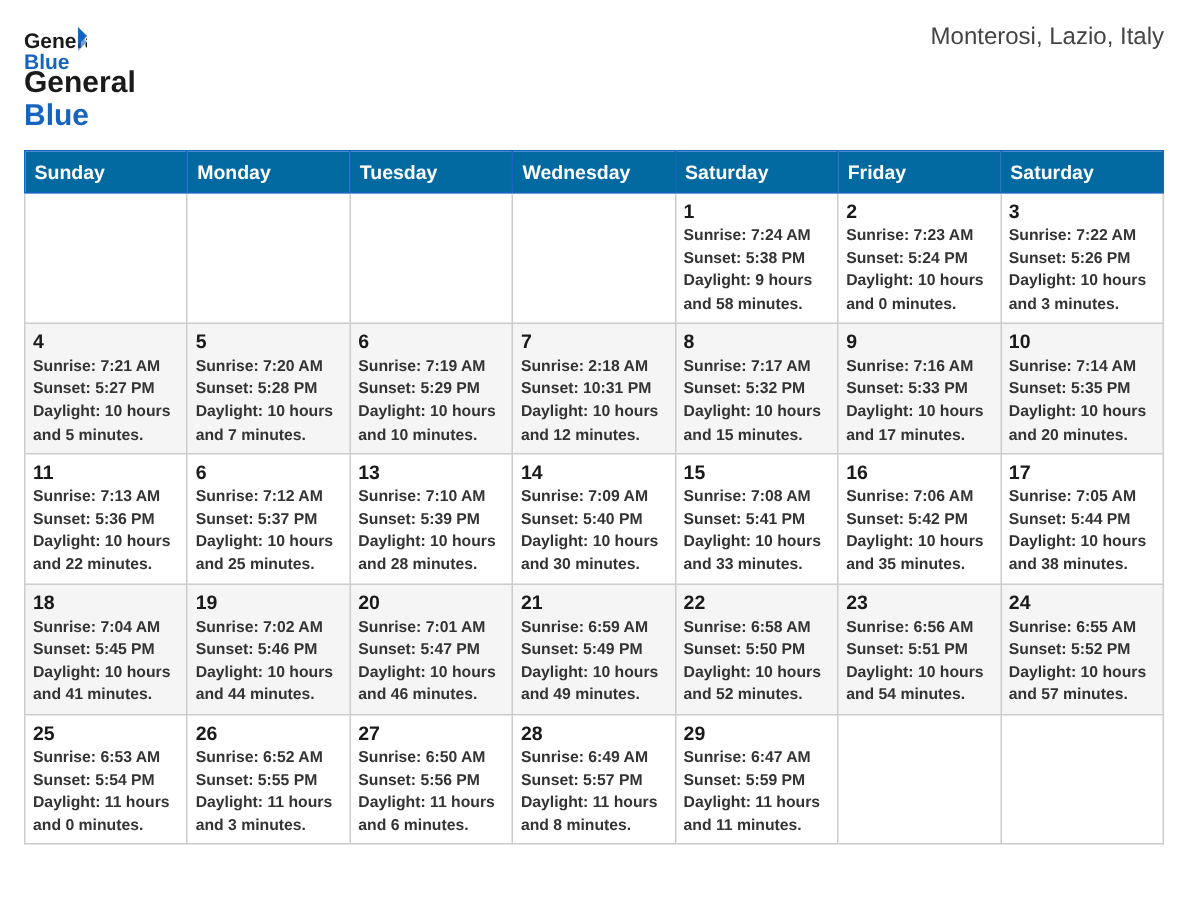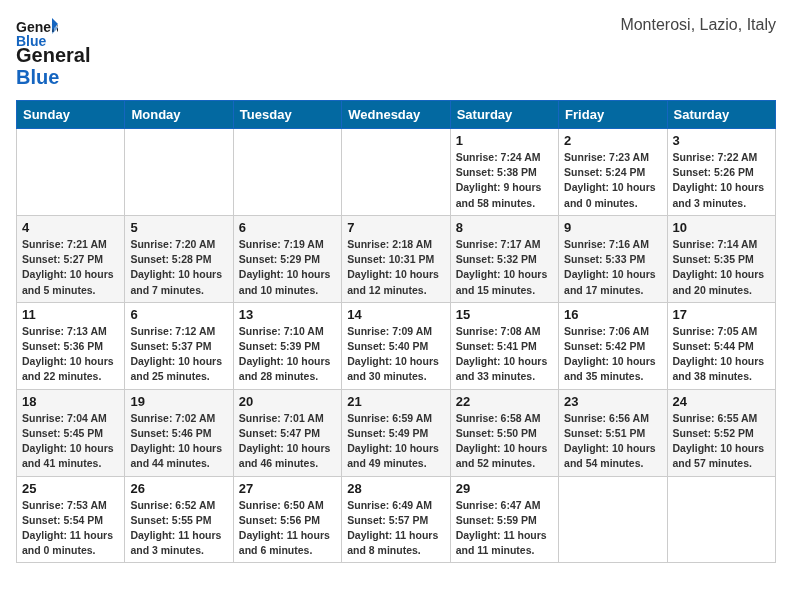--- a/index.html
+++ b/index.html
@@ -312,21 +312,21 @@
           <span>Sunrise: 6:55 AM</span><br>
           <span>Sunset: 5:52 PM</span><br>
           <span>Daylight: 10 hours and 57 minutes.</span>
         </div>
       </td>
       </tr>
       <tr class="odd-row">
         <td>
         <span class="day-number">25</span>
         <div class="day-info">
-          <span>Sunrise: 7:53 AM</span><br>
+          <span>Sunrise: 6:53 AM</span><br>
           <span>Sunset: 5:54 PM</span><br>
           <span>Daylight: 11 hours and 0 minutes.</span>
         </div>
       </td>
         <td>
         <span class="day-number">26</span>
         <div class="day-info">
           <span>Sunrise: 6:52 AM</span><br>
           <span>Sunset: 5:55 PM</span><br>
           <span>Daylight: 11 hours and 3 minutes.</span>

